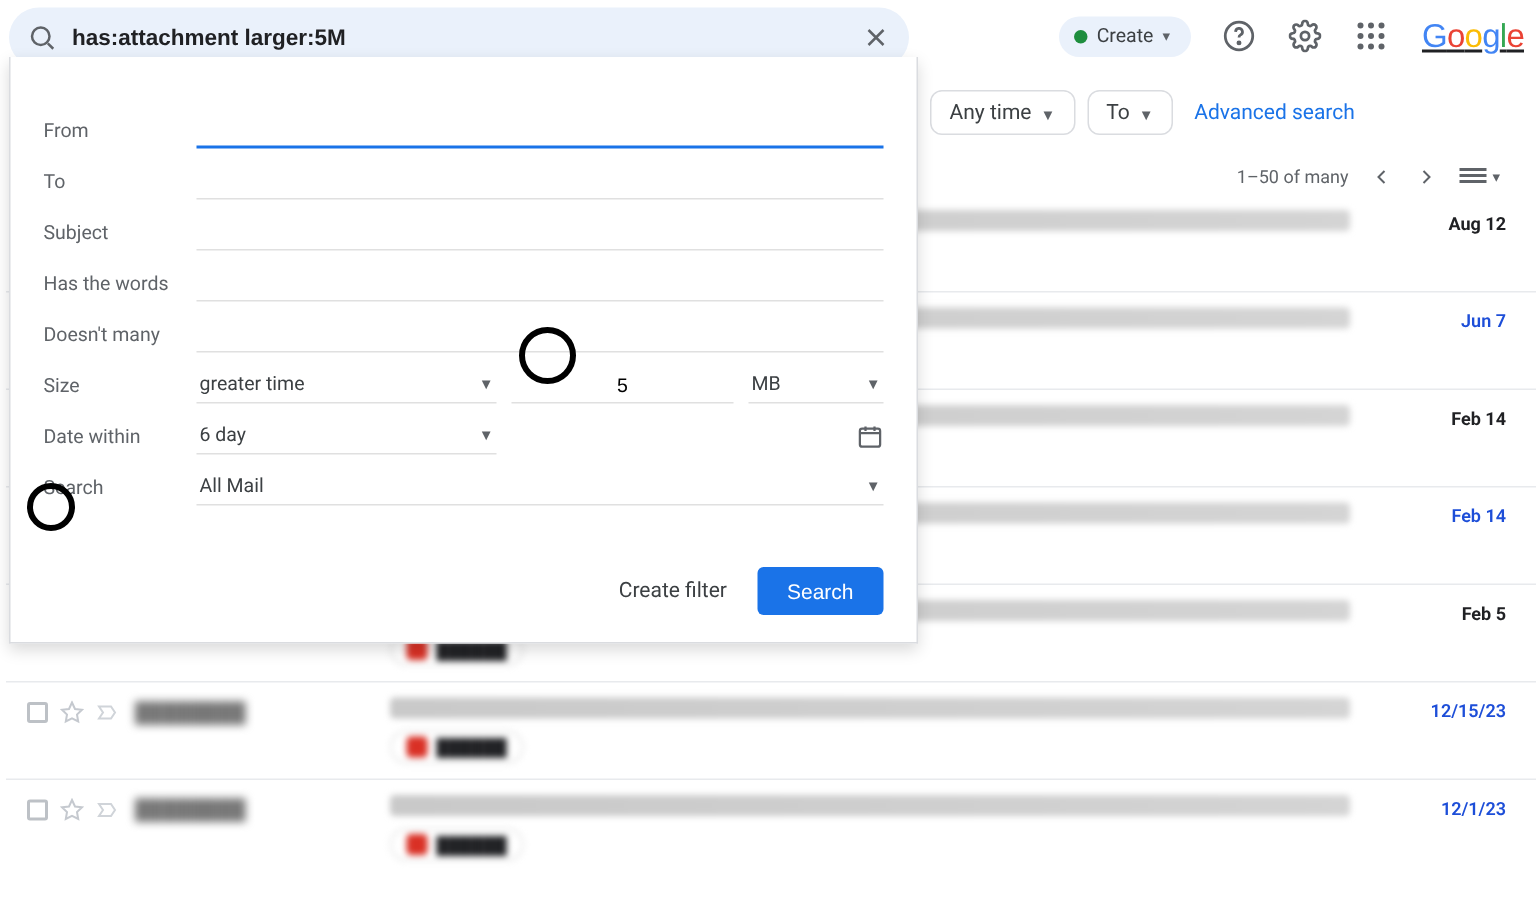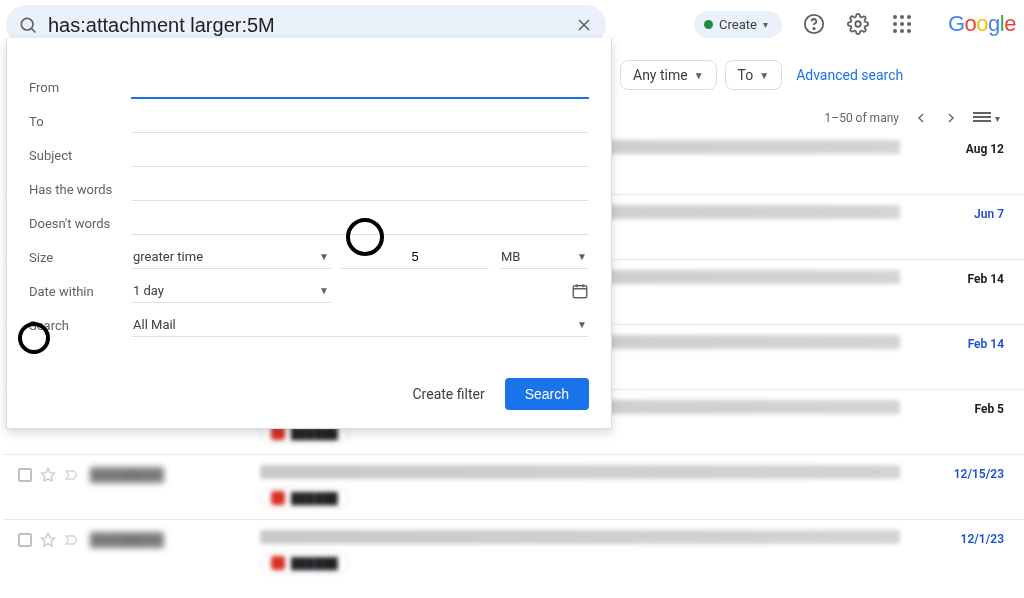--- a/index.html
+++ b/index.html
@@ -2,34 +2,34 @@
 <html><head>
 <meta charset="utf-8">
 <style>
   * { box-sizing: border-box; margin: 0; padding: 0; }
   body { font-family: 'Google Sans', Roboto, Arial, sans-serif; font-size: 14px; color: #202124; background: #fff; width: 1024px; height: 598px; overflow: hidden; position: relative; }
 
   
   .topbar { display: flex; align-items: center; height: 48px; padding: 0 8px 0 6px; gap: 8px; }
   .search-pill { flex: 0 0 600px; height: 40px; background: #eaf1fb; border-radius: 24px; display: flex; align-items: center; padding: 0 12px; gap: 10px; margin-top: 2px; }
   .search-pill .icon { width: 20px; height: 20px; color: #5f6368; }
-  .search-input { flex: 1; border: none; background: transparent; font-size: 20px; outline: none; color: #202124; }
+  .search-input { flex: 1; border: none; background: transparent; font-size: 15px; outline: none; color: #202124; font-weight: bold; }
   .topbar-spacer { flex: 1; }
   .active-badge { display: flex; align-items: center; gap: 6px; background: #eaf1fb; border-radius: 20px; padding: 6px 14px 6px 10px; font-size: 13px; color: #3c4043; margin-right: 6px; }
   .active-dot { width: 9px; height: 9px; background: #1e8e3e; border-radius: 50%; }
   .chev-sm { font-size: 10px; color: #5f6368; }
   .hdr-icon { width: 24px; height: 24px; color: #5f6368; display:flex; align-items:center; justify-content:center; margin: 0 6px; }
   .apps-grid { display: grid; grid-template-columns: repeat(3, 4px); grid-gap: 3px; }
   .apps-grid span { width: 4px; height: 4px; background: #5f6368; border-radius: 50%; }
-  .google-logo { font-family: 'Product Sans', Arial, sans-serif; font-size: 22px; font-weight: 500; margin-left: 20px; letter-spacing: -0.5px; }
+  .google-logo { font-family: 'Product Sans', Arial, sans-serif; font-size: 22px; font-weight: 500; margin-left: 8px; letter-spacing: -0.5px; text-decoration: underline; }
   .google-logo span:nth-child(1){color:#4285F4}.google-logo span:nth-child(2){color:#EA4335}.google-logo span:nth-child(3){color:#FBBC05}.google-logo span:nth-child(4){color:#4285F4}.google-logo span:nth-child(5){color:#34A853}.google-logo span:nth-child(6){color:#EA4335}
 
   
   .chips-row { display: flex; align-items: center; padding: 12px 16px 12px 620px; gap: 8px; position: relative; }
-  .chip { display: inline-flex; align-items: center; gap: 6px; border: 1px solid #dadce0; border-radius: 8px; padding: 6px 12px; font-size: 14px; color: #3c4043; background: #fff; cursor: pointer; }
+  .chip { display: inline-flex; align-items: flex-end; gap: 6px; border: 1px solid #dadce0; border-radius: 8px; padding: 6px 12px; font-size: 14px; color: #3c4043; background: #fff; cursor: pointer; }
   .chip .chev { font-size: 10px; color: #5f6368; }
   .adv-link { color: #1a73e8; font-size: 14px; margin-left: 6px; cursor: pointer; }
 
   
   .tools-row { display: flex; align-items: center; justify-content: flex-end; padding: 8px 24px; gap: 14px; color: #5f6368; font-size: 12px; }
   .tools-row .pgicon { width: 16px; height: 16px; cursor: pointer; }
   .density-icon { width: 18px; height: 12px; background: repeating-linear-gradient(#5f6368, #5f6368 2px, transparent 2px, transparent 4px); }
 
   
   .adv-panel { position: absolute; top: 38px; left: 6px; width: 606px; background: #fff; border: 1px solid #dadce0; border-top: none; box-shadow: 0 4px 10px rgba(0,0,0,0.15); padding: 32px 22px 18px 22px; z-index: 50; }
@@ -343,41 +343,41 @@
     </div>
   <div class="adv-row">
       <span class="adv-label">Subject</span>
       <input class="adv-input" style="">
     </div>
   <div class="adv-row">
       <span class="adv-label">Has the words</span>
       <input class="adv-input" style="">
     </div>
   <div class="adv-row">
-      <span class="adv-label">Doesn't words</span>
+      <span class="adv-label">Doesn't many</span>
       <input class="adv-input" style="">
     </div>
 
   <div class="adv-row size-row">
     <span class="adv-label">Size</span>
     <div class="adv-sel op">
         <span>greater time</span>
         <span class="chev">▼</span>
       </div>
     <input class="adv-input size-val" style="text-align: center;" value="5">
     <div class="adv-sel unit">
         <span>MB</span>
         <span class="chev">▼</span>
       </div>
   </div>
 
   <div class="adv-row date-row">
     <span class="adv-label">Date within</span>
     <div class="adv-sel range">
-        <span>1 day</span>
+        <span>6 day</span>
         <span class="chev">▼</span>
       </div>
     <span class="date-empty"></span>
     <span class="cal">
         <svg viewBox="0 0 24 24" width="18" height="18" fill="none" stroke="currentColor" stroke-width="2">
           <rect x="3" y="5" width="18" height="16" rx="2"></rect>
           <line x1="3" y1="9" x2="21" y2="9"></line>
           <line x1="8" y1="3" x2="8" y2="7"></line>
           <line x1="16" y1="3" x2="16" y2="7"></line>
         </svg>

